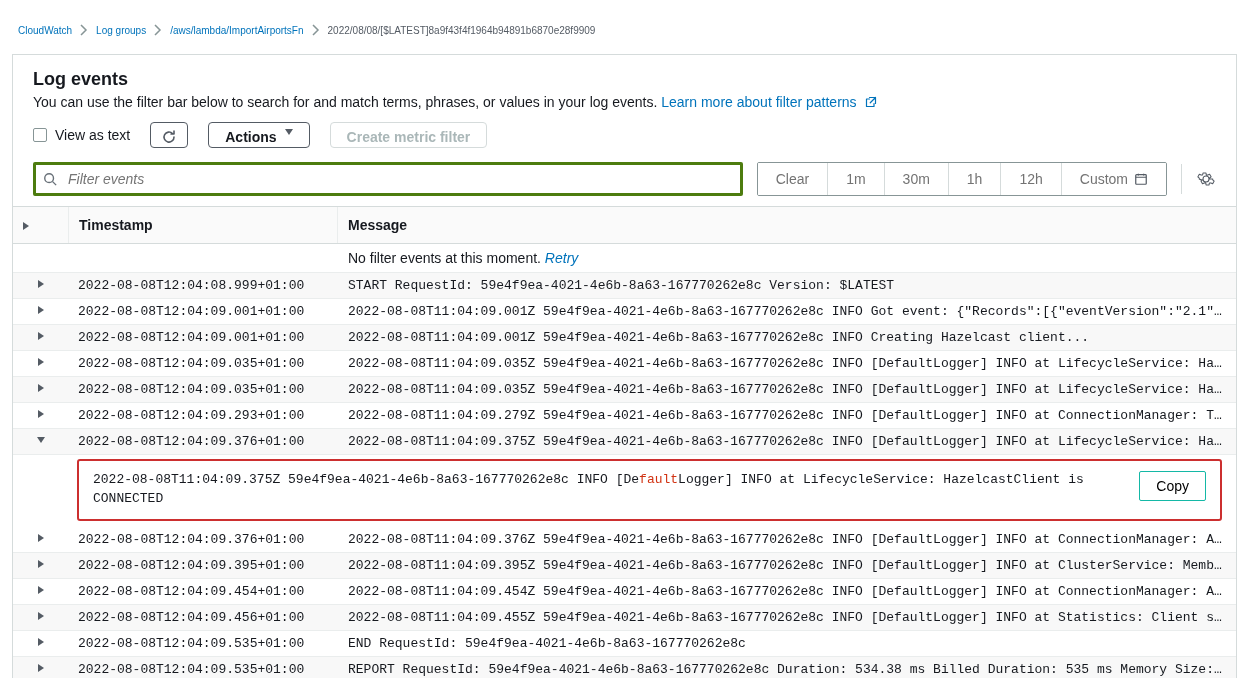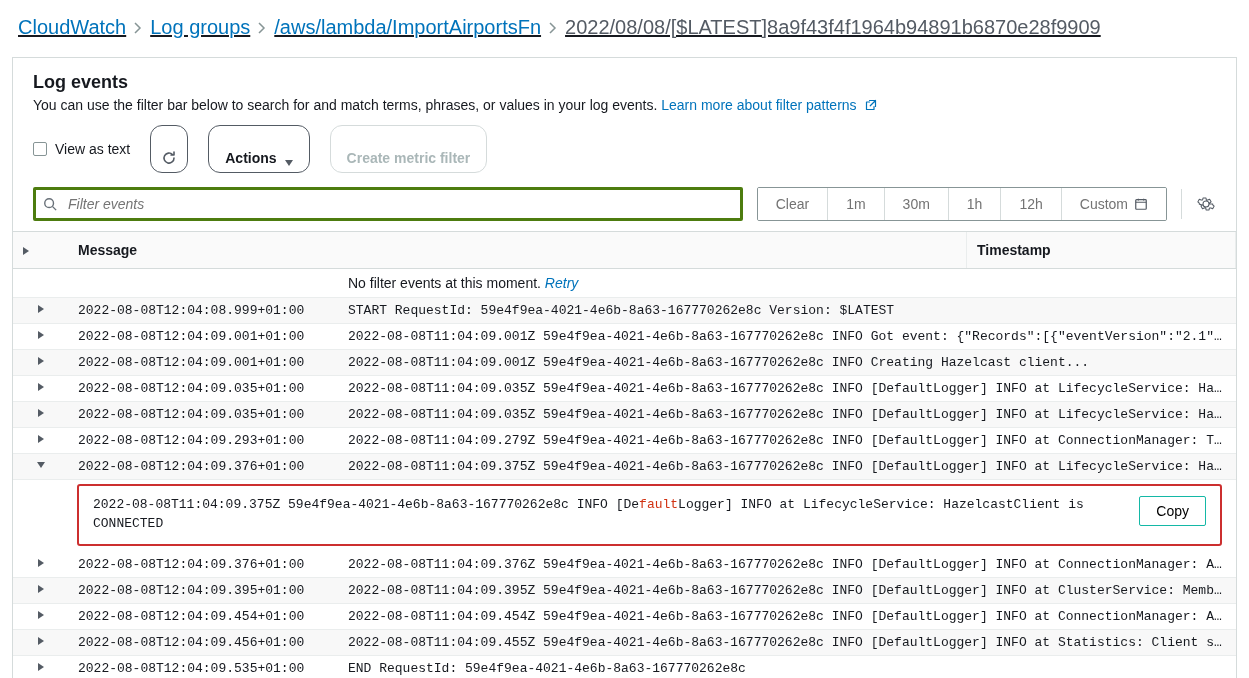--- a/index.html
+++ b/index.html
@@ -9,23 +9,22 @@
     font-size: 14px;
     color: #16191f;
     background: #fff;
   }
   a { color: #0073bb; text-decoration: none; cursor: pointer; }
 
   .breadcrumb {
     display: flex;
     align-items: center;
     gap: 8px;
-    padding: 16px 18px 18px 18px;
-    font-size: 20px;
-    text-decoration: underline;
+    padding: 24px 18px 18px 18px;
+    font-size: 10px;
   }
   .breadcrumb .sep {
     color: #879596;
     display: inline-flex;
     align-items: center;
   }
   .breadcrumb .current { color: #545b64; }
 
   .panel {
     border: 1px solid #d5dbdb;
@@ -65,28 +64,28 @@
     vertical-align: middle;
     margin-right: 8px;
   }
   .view-as { display: flex; align-items: center; font-size: 14px; color: #16191f; }
 
   .btn {
     border: 1px solid #545b64;
     background: #fff;
     padding: 6px 16px;
     font-size: 14px;
-    border-radius: 12px;
+    border-radius: 4px;
     cursor: pointer;
     color: #16191f;
     font-weight: 700;
     display: inline-flex;
-    align-items: flex-end;
+    align-items: flex-start;
     gap: 8px;
-    height: 48px;
+    height: 26px;
   }
   .btn.icon-only { padding: 6px 10px; }
   .btn.disabled { color: #aab7b8; border-color: #d5dbdb; cursor: default; }
   .caret-down {
     width: 0; height: 0;
     border-left: 4px solid transparent;
     border-right: 4px solid transparent;
     border-top: 6px solid #545b64;
     display: inline-block;
   }
@@ -341,25 +340,25 @@
           </svg>
       </span>
     </span>
   </div>
 
   <div class="table">
     <div class="thead">
       <div class="th expander">
         <span class="expander-caret"></span>
       </div>
+      <div class="th timestamp">
+        <span>Timestamp</span>
+      </div>
       <div class="th message">
         <span>Message</span>
-      </div>
-      <div class="th timestamp">
-        <span>Timestamp</span>
       </div>
     </div>
 
     <div class="info-row">
       <div class="cell expander"></div>
       <div class="cell timestamp"></div>
       <div class="info-msg">
         <span>No filter events at this moment.</span>
         <a class="retry">Retry</a>
       </div>

